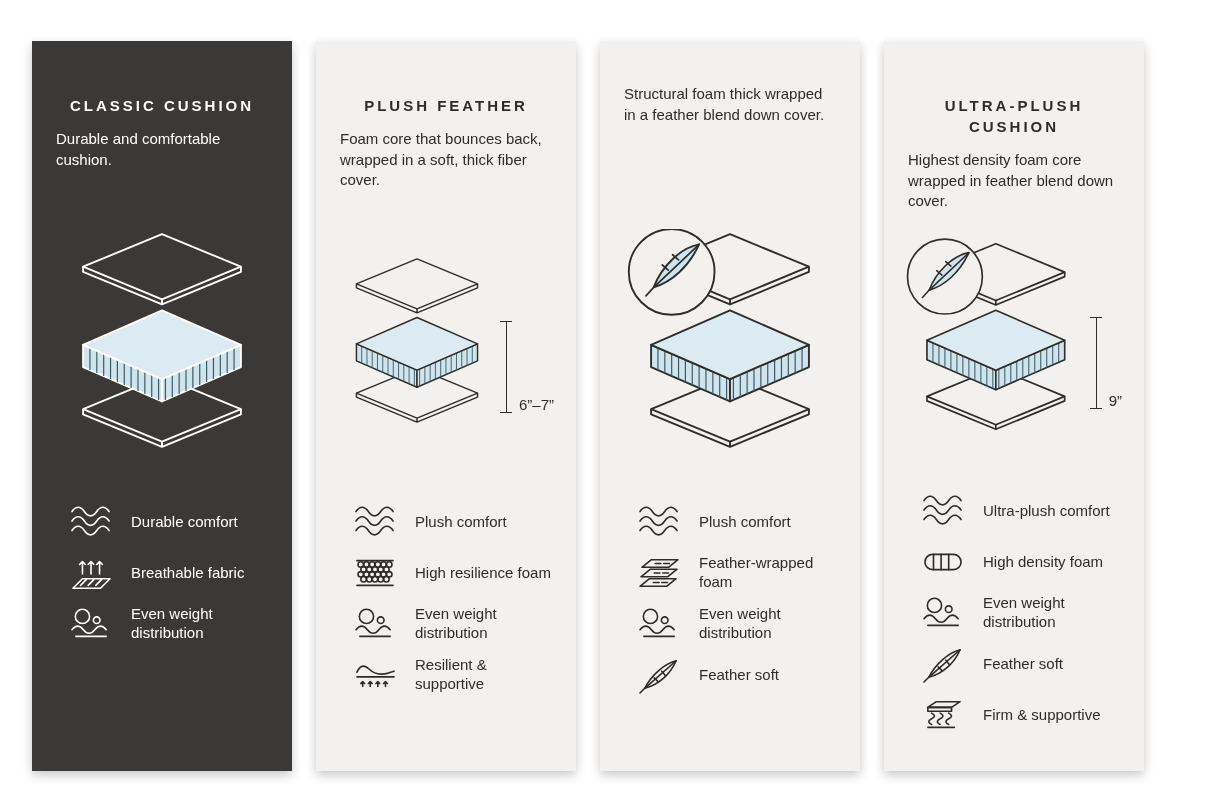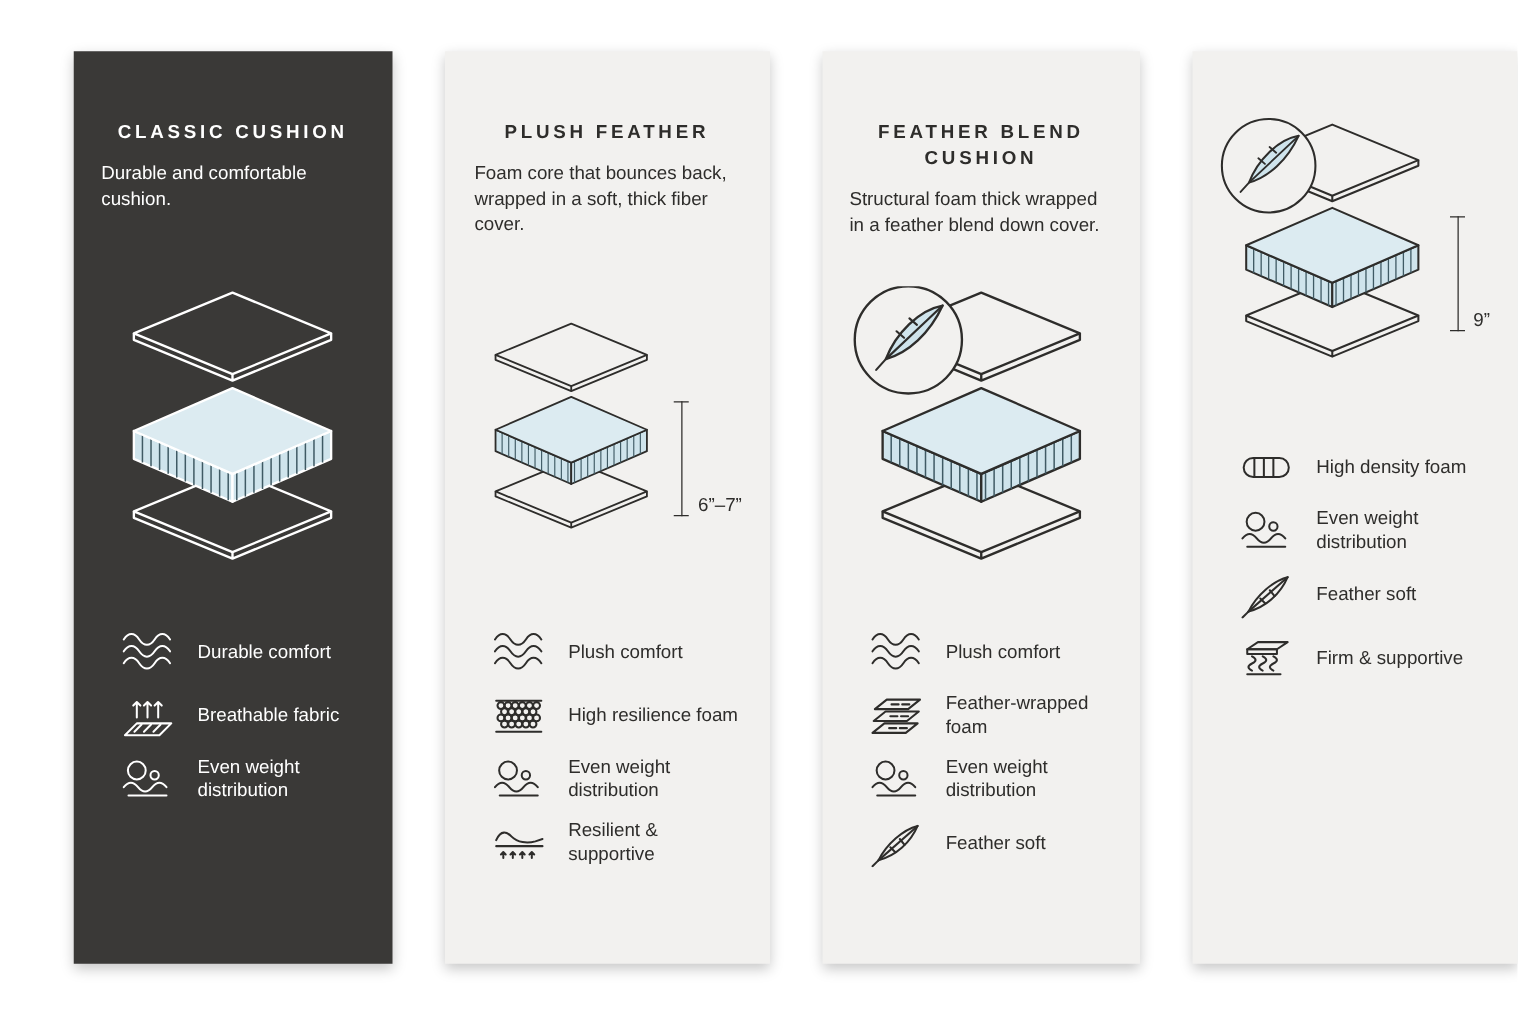--- a/index.html
+++ b/index.html
@@ -10,21 +10,21 @@
     --hatch:#3f5a64;
     --text-dark:#2e2d2b;
   }
   *{box-sizing:border-box;}
   html,body{margin:0;padding:0;}
   body{
     width:1214px;height:810px;background:#ffffff;
     font-family:"Liberation Sans",sans-serif;color:var(--text-dark);
     overflow:hidden;
   }
-  .board{display:flex;gap:42px;padding:41px 0 0 59px;}
+  .board{display:flex;gap:24px;padding:41px 0 0 32px;}
   .card{
     width:260px;height:730px;background:var(--light-card);
     box-shadow:0 4px 10px rgba(0,0,0,.22);
     padding:30px 22px 24px;display:flex;flex-direction:column;
   }
   .card.dark{background:var(--dark-card);color:#ffffff;}
   .card-header{height:148px;}
   .card-title{
     text-align:center;font-weight:bold;font-size:15px;letter-spacing:3px;
     line-height:1.4;margin:24px 0 0;
@@ -257,21 +257,20 @@
               <use href="#resilient-icon"></use>
             </svg>
     </span>
     <span class="f-label">Resilient &amp; supportive</span>
   </div>
       </div>
   </section>
 
   <section class="card">
     <div class="card-header">
-      <h2 class="card-title">FEATHER BLEND CUSHION</h2>
       <p class="card-desc">Structural foam thick wrapped in a feather blend down cover.</p>
     </div>
     <div class="diagram-row">
       <svg class="cushion" viewBox="0 0 240 260" aria-hidden="true">
         <use href="#cushion-layers"></use>
         <g class="badge">
           <circle cx="52" cy="50" r="50"></circle>
           <g>
             <path class="feather-body" d="M84,18 C62,22 40,44 31,68 C52,62 72,44 84,18 Z"></path>
             <path class="feather-lines" d="M84,18 L31,68 M31,68 L22,78 M60,36 L53,30 M48,48 L41,42"></path>
@@ -309,20 +308,24 @@
       <svg viewBox="0 0 48 40" aria-hidden="true">
               <use href="#feather-icon"></use>
             </svg>
     </span>
     <span class="f-label">Feather soft</span>
   </div>
       </div>
   </section>
 
   <section class="card">
+    <div class="card-header">
+      <h2 class="card-title">ULTRA-PLUSH CUSHION</h2>
+      <p class="card-desc">Highest density foam core wrapped in feather blend down cover.</p>
+    </div>
     <div class="diagram-row">
       <svg class="cushion" viewBox="0 0 240 260" aria-hidden="true">
         <use href="#cushion-layers"></use>
         <g class="badge">
           <circle cx="52" cy="50" r="50"></circle>
           <g>
             <path class="feather-body" d="M84,18 C62,22 40,44 31,68 C52,62 72,44 84,18 Z"></path>
             <path class="feather-lines" d="M84,18 L31,68 M31,68 L22,78 M60,36 L53,30 M48,48 L41,42"></path>
           </g>
         </g>
@@ -331,20 +334,28 @@
         <div class="measure">
             <div class="stem"></div>
           </div>
         <div class="measure-label">9”</div>
       </div>
     </div>
     <div class="features">
         <div class="feature">
     <span class="f-icon">
       <svg viewBox="0 0 48 40" aria-hidden="true">
+              <use href="#wave-icon"></use>
+            </svg>
+    </span>
+    <span class="f-label">Ultra-plush comfort</span>
+  </div>
+        <div class="feature">
+    <span class="f-icon">
+      <svg viewBox="0 0 48 40" aria-hidden="true">
               <use href="#density-icon"></use>
             </svg>
     </span>
     <span class="f-label">High density foam</span>
   </div>
         <div class="feature">
     <span class="f-icon">
       <svg viewBox="0 0 48 40" aria-hidden="true">
               <use href="#weight-icon"></use>
             </svg>

